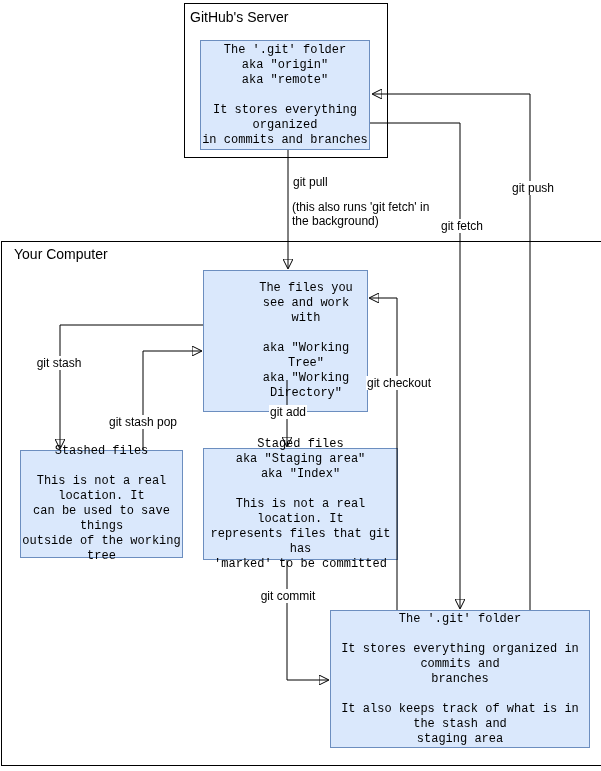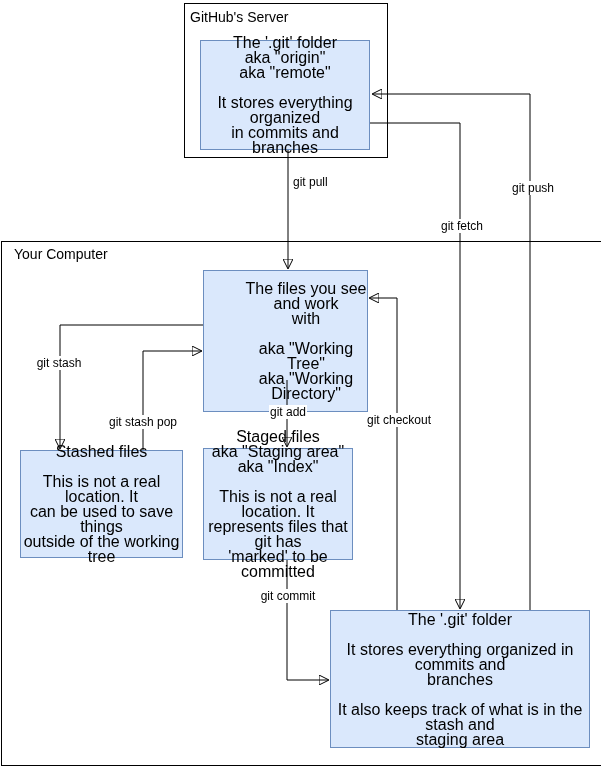--- a/index.html
+++ b/index.html
@@ -41,29 +41,30 @@
     background: #dae8fc;
     border: 1px solid #6c8ebf;
     box-sizing: border-box;
     display: flex;
     align-items: center;
     justify-content: center;
   }
   .node .ntext {
     width: 100%;
     text-align: center;
-    font-size: 16px;
+    font-size: 12px;
     line-height: 15px;
     color: #000000;
     white-space: pre-line;
+    font-family: Liberation Mono, monospace;
   }
   .node-origin       { left: 200px; top: 40px;  width: 170px; height: 110px; }
   .node-working-tree { left: 203px; top: 270px; width: 165px; height: 142px; padding-left: 41px; }
   .node-stashed      { left: 20px;  top: 450px; width: 163px; height: 108px; }
-  .node-staged       { left: 203px; top: 448px; width: 150px; height: 112px; }
+  .node-staged       { left: 203px; top: 448px; width: 195px; height: 112px; }
   .node-local-git    { left: 330px; top: 610px; width: 260px; height: 138px; }
 
   
   svg.edges {
     position: absolute;
     left: 0; top: 0;
     width: 601px;
     height: 771px;
     pointer-events: none;
   }
@@ -82,21 +83,21 @@
     background: #ffffff;
     white-space: nowrap;
     padding: 0 1px;
   }
   .elabel.centered { transform: translate(-50%, -50%); }
   .lbl-pull     { left: 292px; top: 175px; }
   .lbl-pull-note{ left: 291px; top: 200px; white-space: pre-line; }
   .lbl-fetch    { left: 462px; top: 182px; margin-top: 44px; }
   .lbl-push     { left: 533px; top: 156px; margin-top: 32px; }
   .lbl-add      { left: 288px; top: 412px; }
-  .lbl-checkout { left: 399px; top: 420px; }
+  .lbl-checkout { left: 399px; top: 383px; }
   .lbl-commit   { left: 288px; top: 596px; }
   .lbl-stash    { left: 59px;  top: 363px; }
   .lbl-stashpop { left: 143px; top: 422px; }
 </style>
 </head>
 <body>
 
 <div class="canvas">
 
   <div class="container github-server">
@@ -162,20 +163,22 @@
     <path d="M 370 123 L 460 123 L 460 608" marker-end="url(#arrow)"></path>
     <path d="M 530 610 L 530 94 L 373 94" marker-end="url(#arrow)"></path>
     <path d="M 397 610 L 397 298 L 370 298" marker-end="url(#arrow)"></path>
     <path d="M 287 380 L 287 446" marker-end="url(#arrow)"></path>
     <path d="M 287 560 L 287 680 L 328 680" marker-end="url(#arrow)"></path>
     <path d="M 203 325 L 60 325 L 60 448" marker-end="url(#arrow)"></path>
     <path d="M 143 450 L 143 351 L 201 351" marker-end="url(#arrow)"></path>
   </svg>
 
   <span class="elabel lbl-pull">git pull</span>
+  <span class="elabel lbl-pull-note">(this also runs 'git fetch' in
+the background)</span>
   <span class="elabel centered lbl-fetch">git fetch</span>
   <span class="elabel centered lbl-push">git push</span>
   <span class="elabel centered lbl-add">git add</span>
   <span class="elabel centered lbl-checkout">git checkout</span>
   <span class="elabel centered lbl-commit">git commit</span>
   <span class="elabel centered lbl-stash">git stash</span>
   <span class="elabel centered lbl-stashpop">git stash pop</span>
 
 </div>
 

